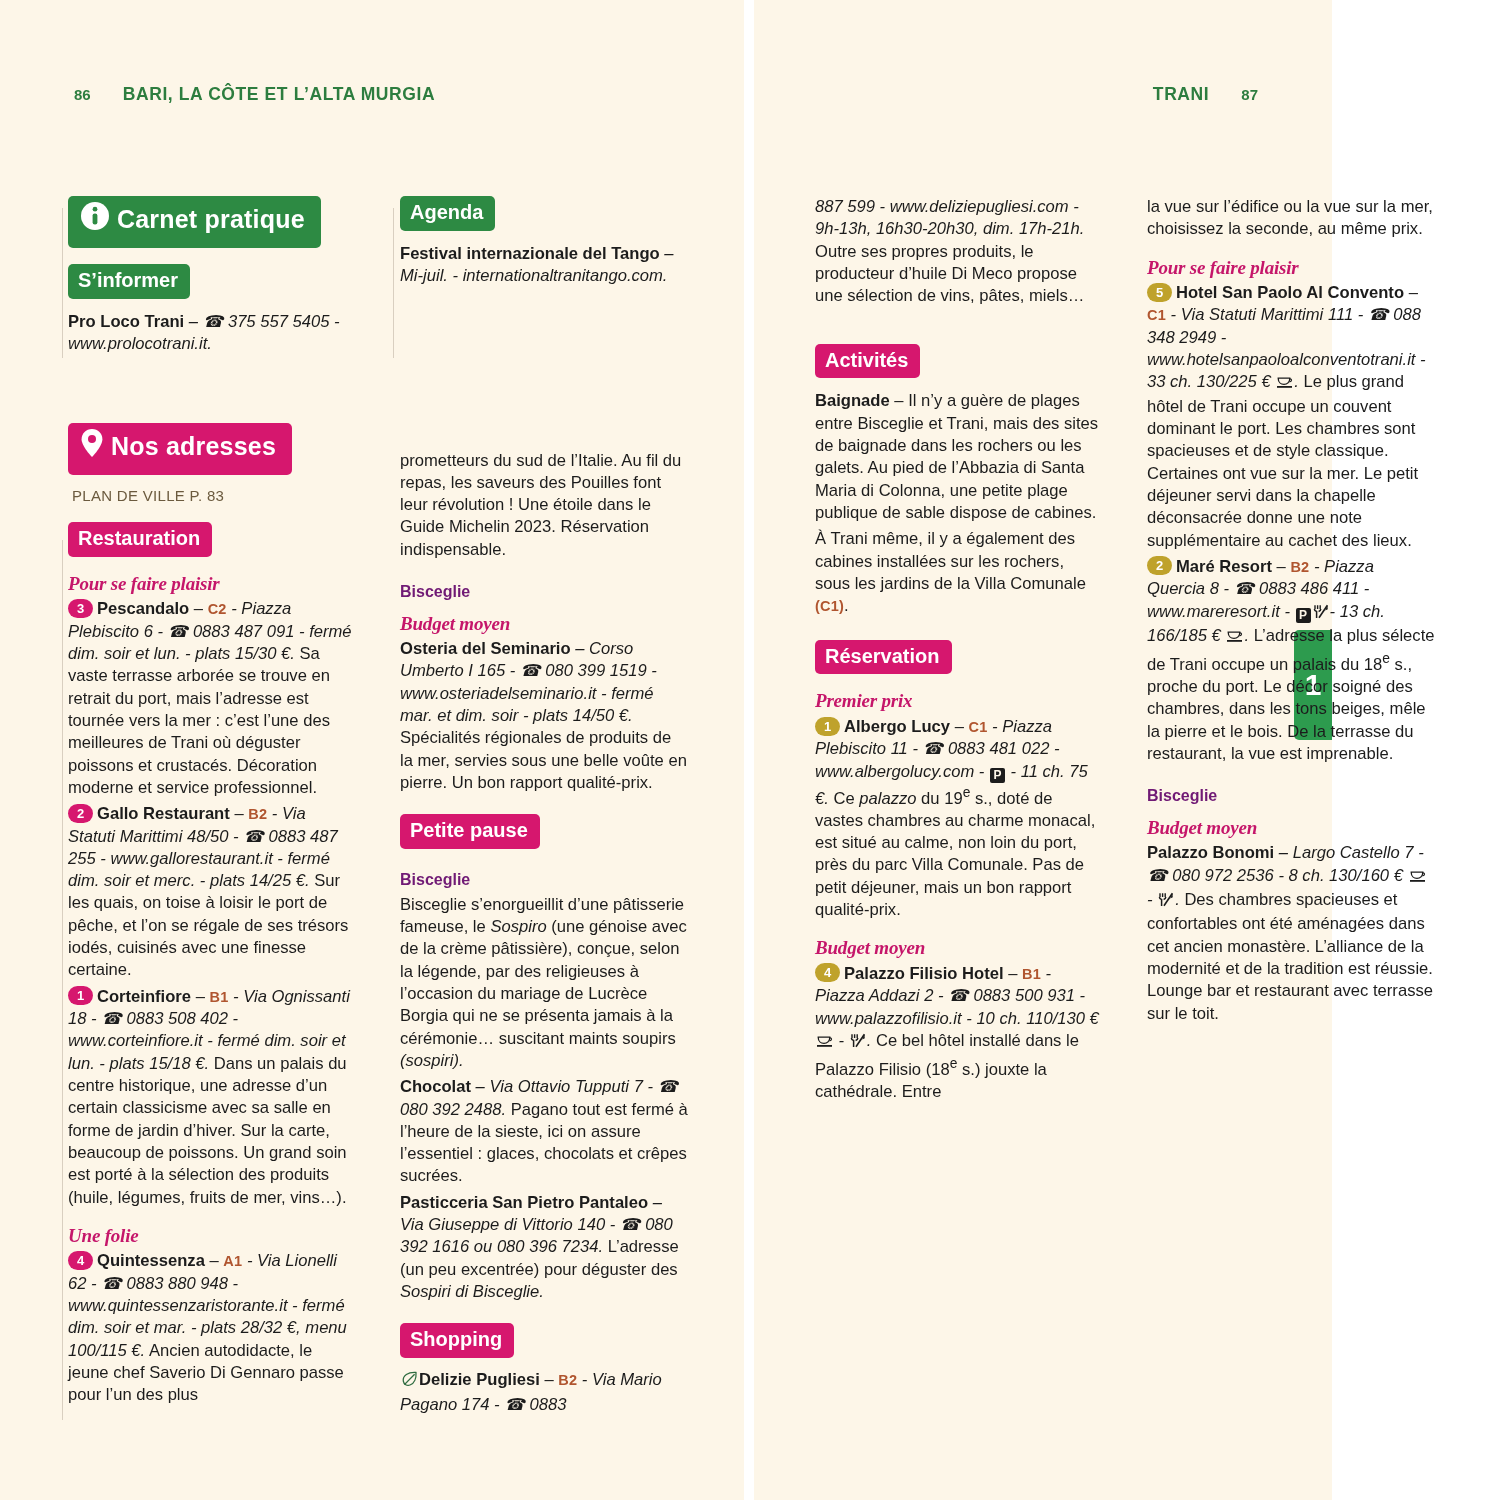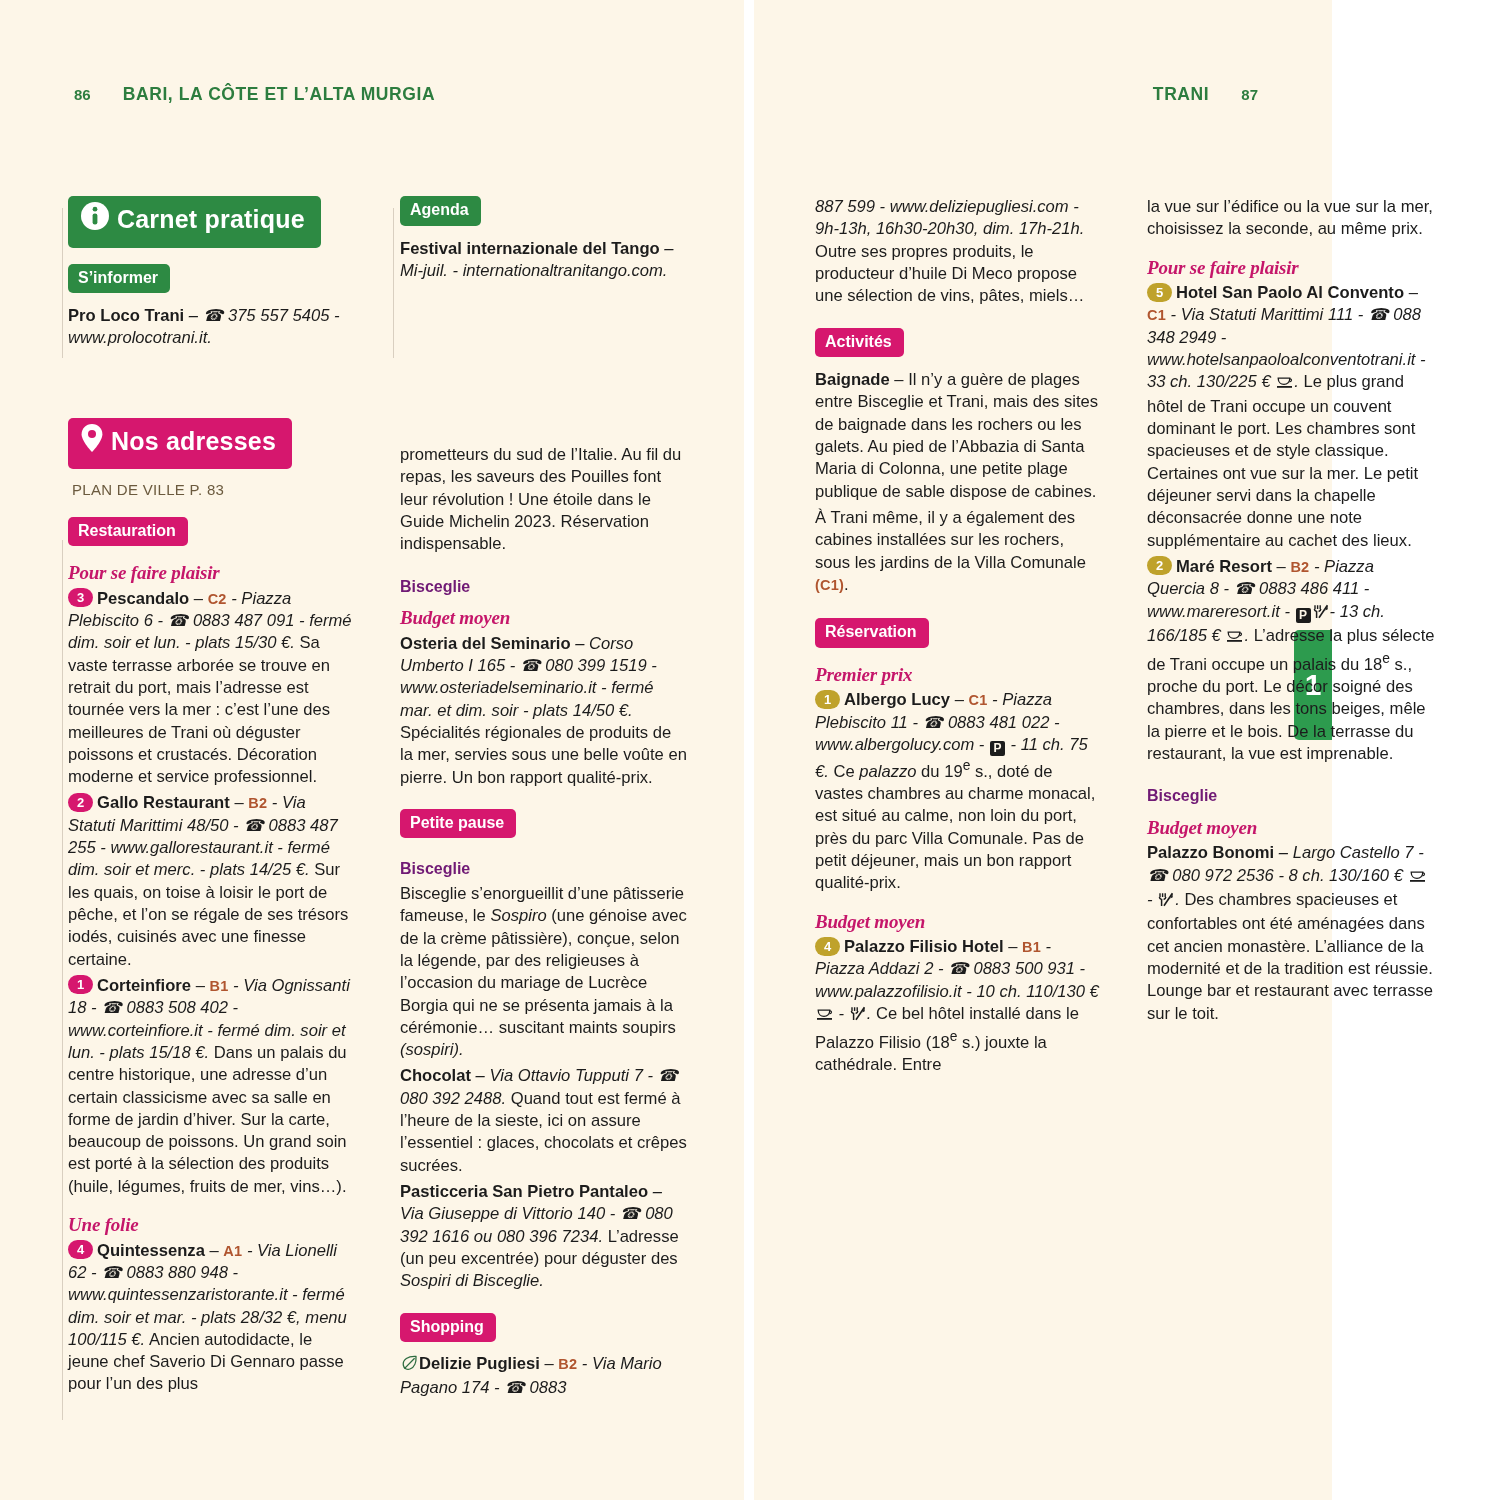--- a/index.html
+++ b/index.html
@@ -106,21 +106,21 @@
     font-size: 25px;
     padding: 5px 16px 8px 12px;
     letter-spacing: 0.2px;
   }
   .banner-green { background: #2d8a43; }
   .banner-pink  { background: #d6176e; }
   .banner-sub {
     display: inline-block;
     color: #ffffff;
     font-weight: bold;
-    font-size: 16px;
+    font-size: 20px;
     padding: 3px 12px 5px 10px;
     border-radius: 5px;
     white-space: nowrap;
   }
   .sub-green { background: #2d8a43; }
   .sub-pink  { background: #d6176e; }
 
   .banner-major .bico {
     display: inline-block;
     vertical-align: -3px;
@@ -287,39 +287,39 @@
     <p class="para"><span class="poi-name">Osteria del Seminario</span><span class="it"> – Corso Umberto I 165 - ☎ 080 399 1519 - www.osteriadelseminario.it - fermé mar. et dim. soir - plats 14/50 €.</span><span> Spécialités régionales de produits de la mer, servies sous une belle voûte en pierre. Un bon rapport qualité-prix.</span></p>
 
     <div style="margin-top:20px;">
       <span class="banner-sub sub-pink">Petite pause</span>
     </div>
 
     <div class="town-head">Bisceglie</div>
 
     <p class="para"><span>Bisceglie s’enorgueillit d’une pâtisserie fameuse, le </span><span class="it">Sospiro</span><span> (une génoise avec de la crème pâtissière), conçue, selon la légende, par des religieuses à l’occasion du mariage de Lucrèce Borgia qui ne se présenta jamais à la cérémonie… suscitant maints soupirs </span><span class="it">(sospiri).</span></p>
 
-    <p class="para"><span class="poi-name">Chocolat</span><span class="it"> – Via Ottavio Tupputi 7 - ☎ 080 392 2488.</span><span>  Quand tout est fermé à l’heure de la sieste, ici on assure l’essentiel : glaces, chocolats et crêpes sucrées.</span></p>
+    <p class="para"><span class="poi-name">Chocolat</span><span class="it"> – Via Ottavio Tupputi 7 - ☎ 080 392 2488.</span><span>  Pagano tout est fermé à l’heure de la sieste, ici on assure l’essentiel : glaces, chocolats et crêpes sucrées.</span></p>
 
     <p class="para"><span class="poi-name">Pasticceria San Pietro Pantaleo</span><span class="it"> – Via Giuseppe di Vittorio 140 - ☎ 080 392 1616 ou 080 396 7234.</span><span> L’adresse (un peu excentrée) pour déguster des </span><span class="it">Sospiri di Bisceglie.</span></p>
 
     <div style="margin-top:20px;">
       <span class="banner-sub sub-pink">Shopping</span>
     </div>
 
     <p class="para" style="margin-top:11px;"><span class="ico"><svg width="17" height="16" viewBox="0 0 17 16">
             <path d="M15 1.5 C7 1 1.5 4.5 2.3 10.2 C2.8 13.5 6 15 9 14 C13.5 12.5 15.4 7 15 1.5 Z" fill="none" stroke="#2d6b3f" stroke-width="1.3"></path>
             <path d="M13.6 3.2 L3.4 13.6" stroke="#2d6b3f" stroke-width="1.3" fill="none"></path>
           </svg></span><span class="poi-name">Delizie Pugliesi</span><span> – </span><span class="zone">B2</span><span class="it"> - Via Mario Pagano 174 - ☎ 0883</span></p>
   </div>
 
   <div class="col" id="col3">
 
     <p class="para"><span class="it">887 599 - www.deliziepugliesi.com - 9h-13h, 16h30-20h30, dim. 17h-21h.</span><span> Outre ses propres produits, le producteur d’huile Di Meco propose une sélection de vins, pâtes, miels…</span></p>
 
-    <div style="margin-top:20px;">
+    <div style="margin-top:36px;">
       <span class="banner-sub sub-pink">Activités</span>
     </div>
 
     <p class="para" style="margin-top:12px;"><span class="poi-name">Baignade</span><span> – Il n’y a guère de plages entre Bisceglie et Trani, mais des sites de baignade dans les rochers ou les galets. Au pied de l’Abbazia di Santa Maria di Colonna, une petite plage publique de sable dispose de cabines.</span></p>
     <p class="para"><span>À Trani même, il y a également des cabines installées sur les rochers, sous les jardins de la Villa Comunale </span><span class="zone">(C1)</span><span>.</span></p>
 
     <div style="margin-top:22px;">
       <span class="banner-sub sub-pink">Réservation</span>
     </div>
 

